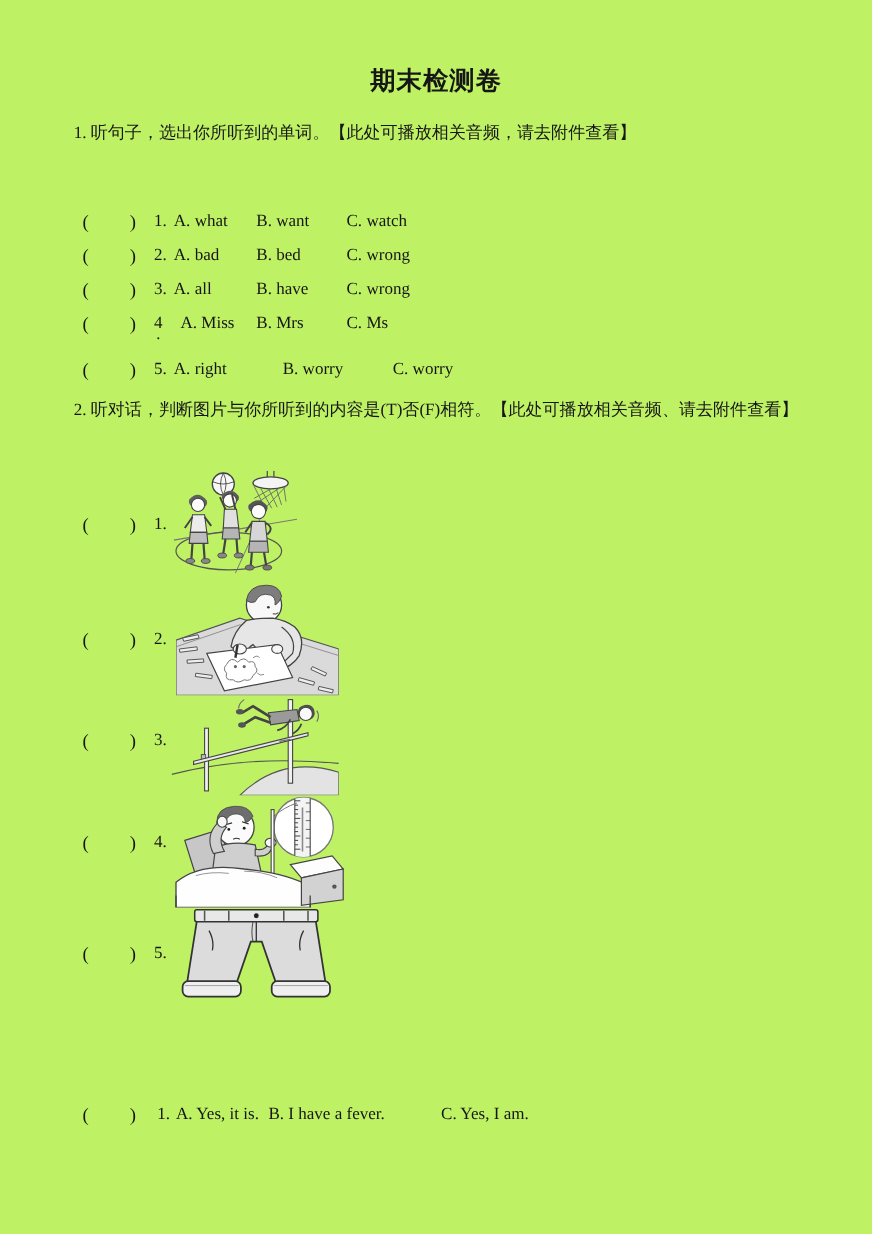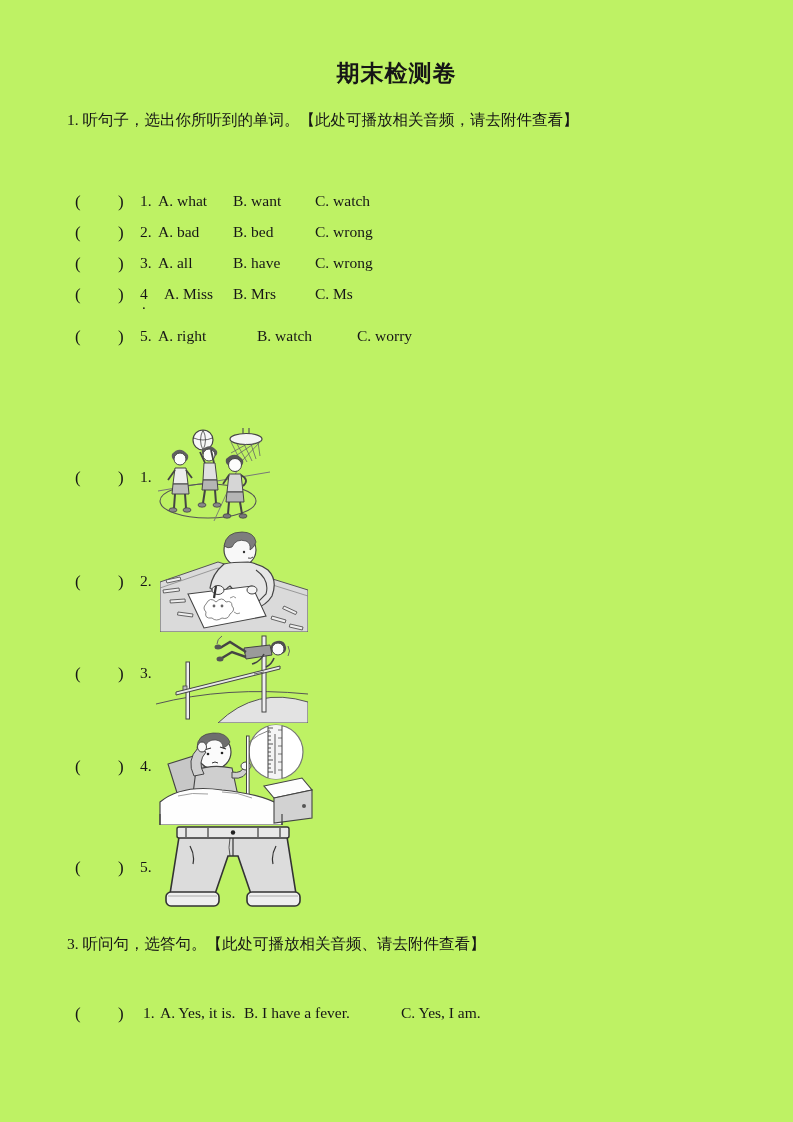--- a/index.html
+++ b/index.html
@@ -75,24 +75,25 @@
     <span class="oa" style="left:164px">A. Miss</span>
     <span class="ob">B. Mrs</span>
     <span class="oc">C. Ms</span>
   </div>
   <div class="stray">.</div>
   <div class="row r5" style="top:327px">
     <span class="po">(</span>
     <span class="pc">)</span>
     <span class="num">5.</span>
     <span class="oa">A. right</span>
-    <span class="ob">B. watch</span>
+    <span class="ob">B. worry</span>
     <span class="oc">C. worry</span>
   </div>
 
+  <div class="heading h2">2. 听对话，判断图片与你所听到的内容是(T)否(F)相符。【此处可播放相关音频、请去附件查看】</div>
 
   <div class="row" style="top:468px">
     <span class="po">(</span>
     <span class="pc">)</span>
     <span class="num">1.</span>
   </div>
   <div class="illus" style="left:158px;top:428px" role="img" aria-label="children-playing-basketball">
     <svg viewBox="0 0 112 95" width="112" height="95">
       <path d="M0,63 L112,44" stroke="#777" stroke-width="1" fill="none"></path>
       <ellipse cx="50" cy="73" rx="48" ry="17" fill="none" stroke="#555" stroke-width="1.1"></ellipse>
@@ -245,21 +246,20 @@
       <rect x="15" y="5" width="112" height="11" rx="2" fill="#e8e8e8" stroke="#333" stroke-width="1.4"></rect>
       <circle cx="71" cy="10.5" r="2.2" fill="#222"></circle>
       <path d="M24,6 v9 M46,6 v9 M96,6 v9 M118,6 v9" stroke="#555" stroke-width="1.4"></path>
       <path d="M28,24 q5,9 3,18 M114,24 q-5,9 -3,18" fill="none" stroke="#333" stroke-width="1.2"></path>
       <rect x="4" y="70" width="53" height="14" rx="5" fill="#efefef" stroke="#333" stroke-width="1.6"></rect>
       <rect x="85" y="70" width="53" height="14" rx="5" fill="#efefef" stroke="#333" stroke-width="1.6"></rect>
       <path d="M6,74 h49 M87,74 h49" stroke="#999" stroke-width="0.8"></path>
     </svg>
   </div>
 
-  <div class="heading h3">3. 听问句，选答句。【此处可播放相关音频、请去附件查看】</div>
 
   <div class="row s3row" style="top:1004px">
     <span class="po">(</span>
     <span class="pc">)</span>
     <span class="num">1.</span>
     <span class="oa">A. Yes, it is.</span>
     <span class="ob">B. I have a fever.</span>
     <span class="oc">C. Yes, I am.</span>
   </div>
 

